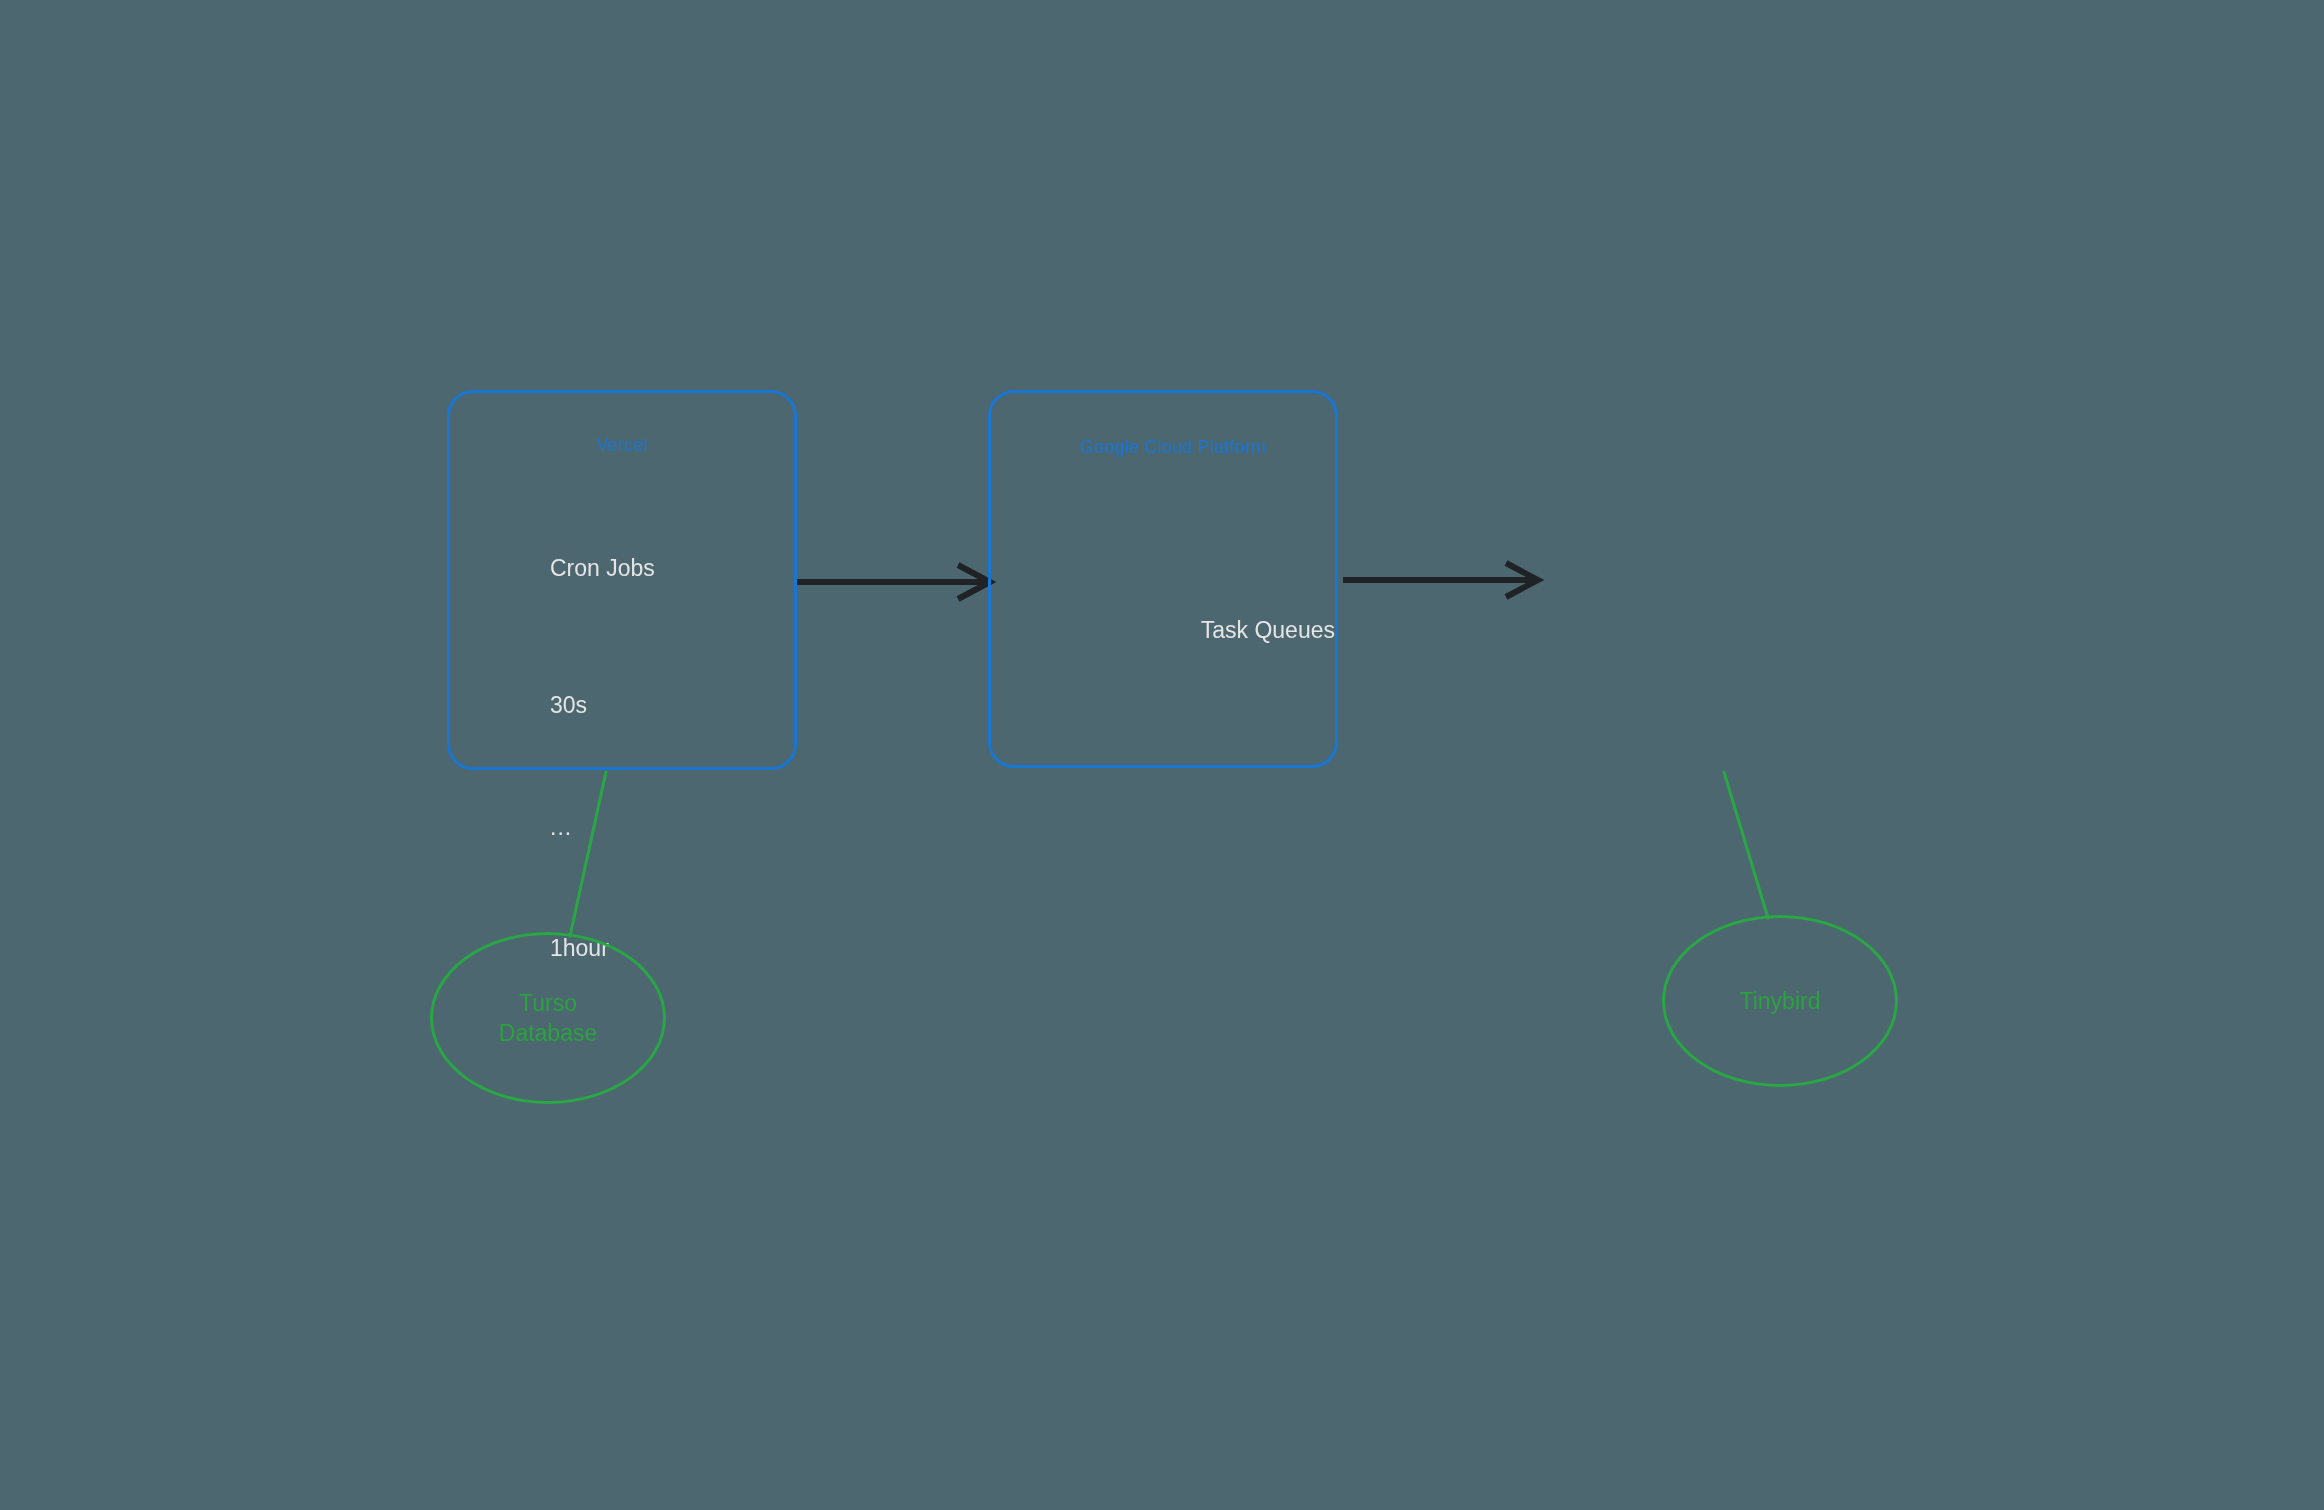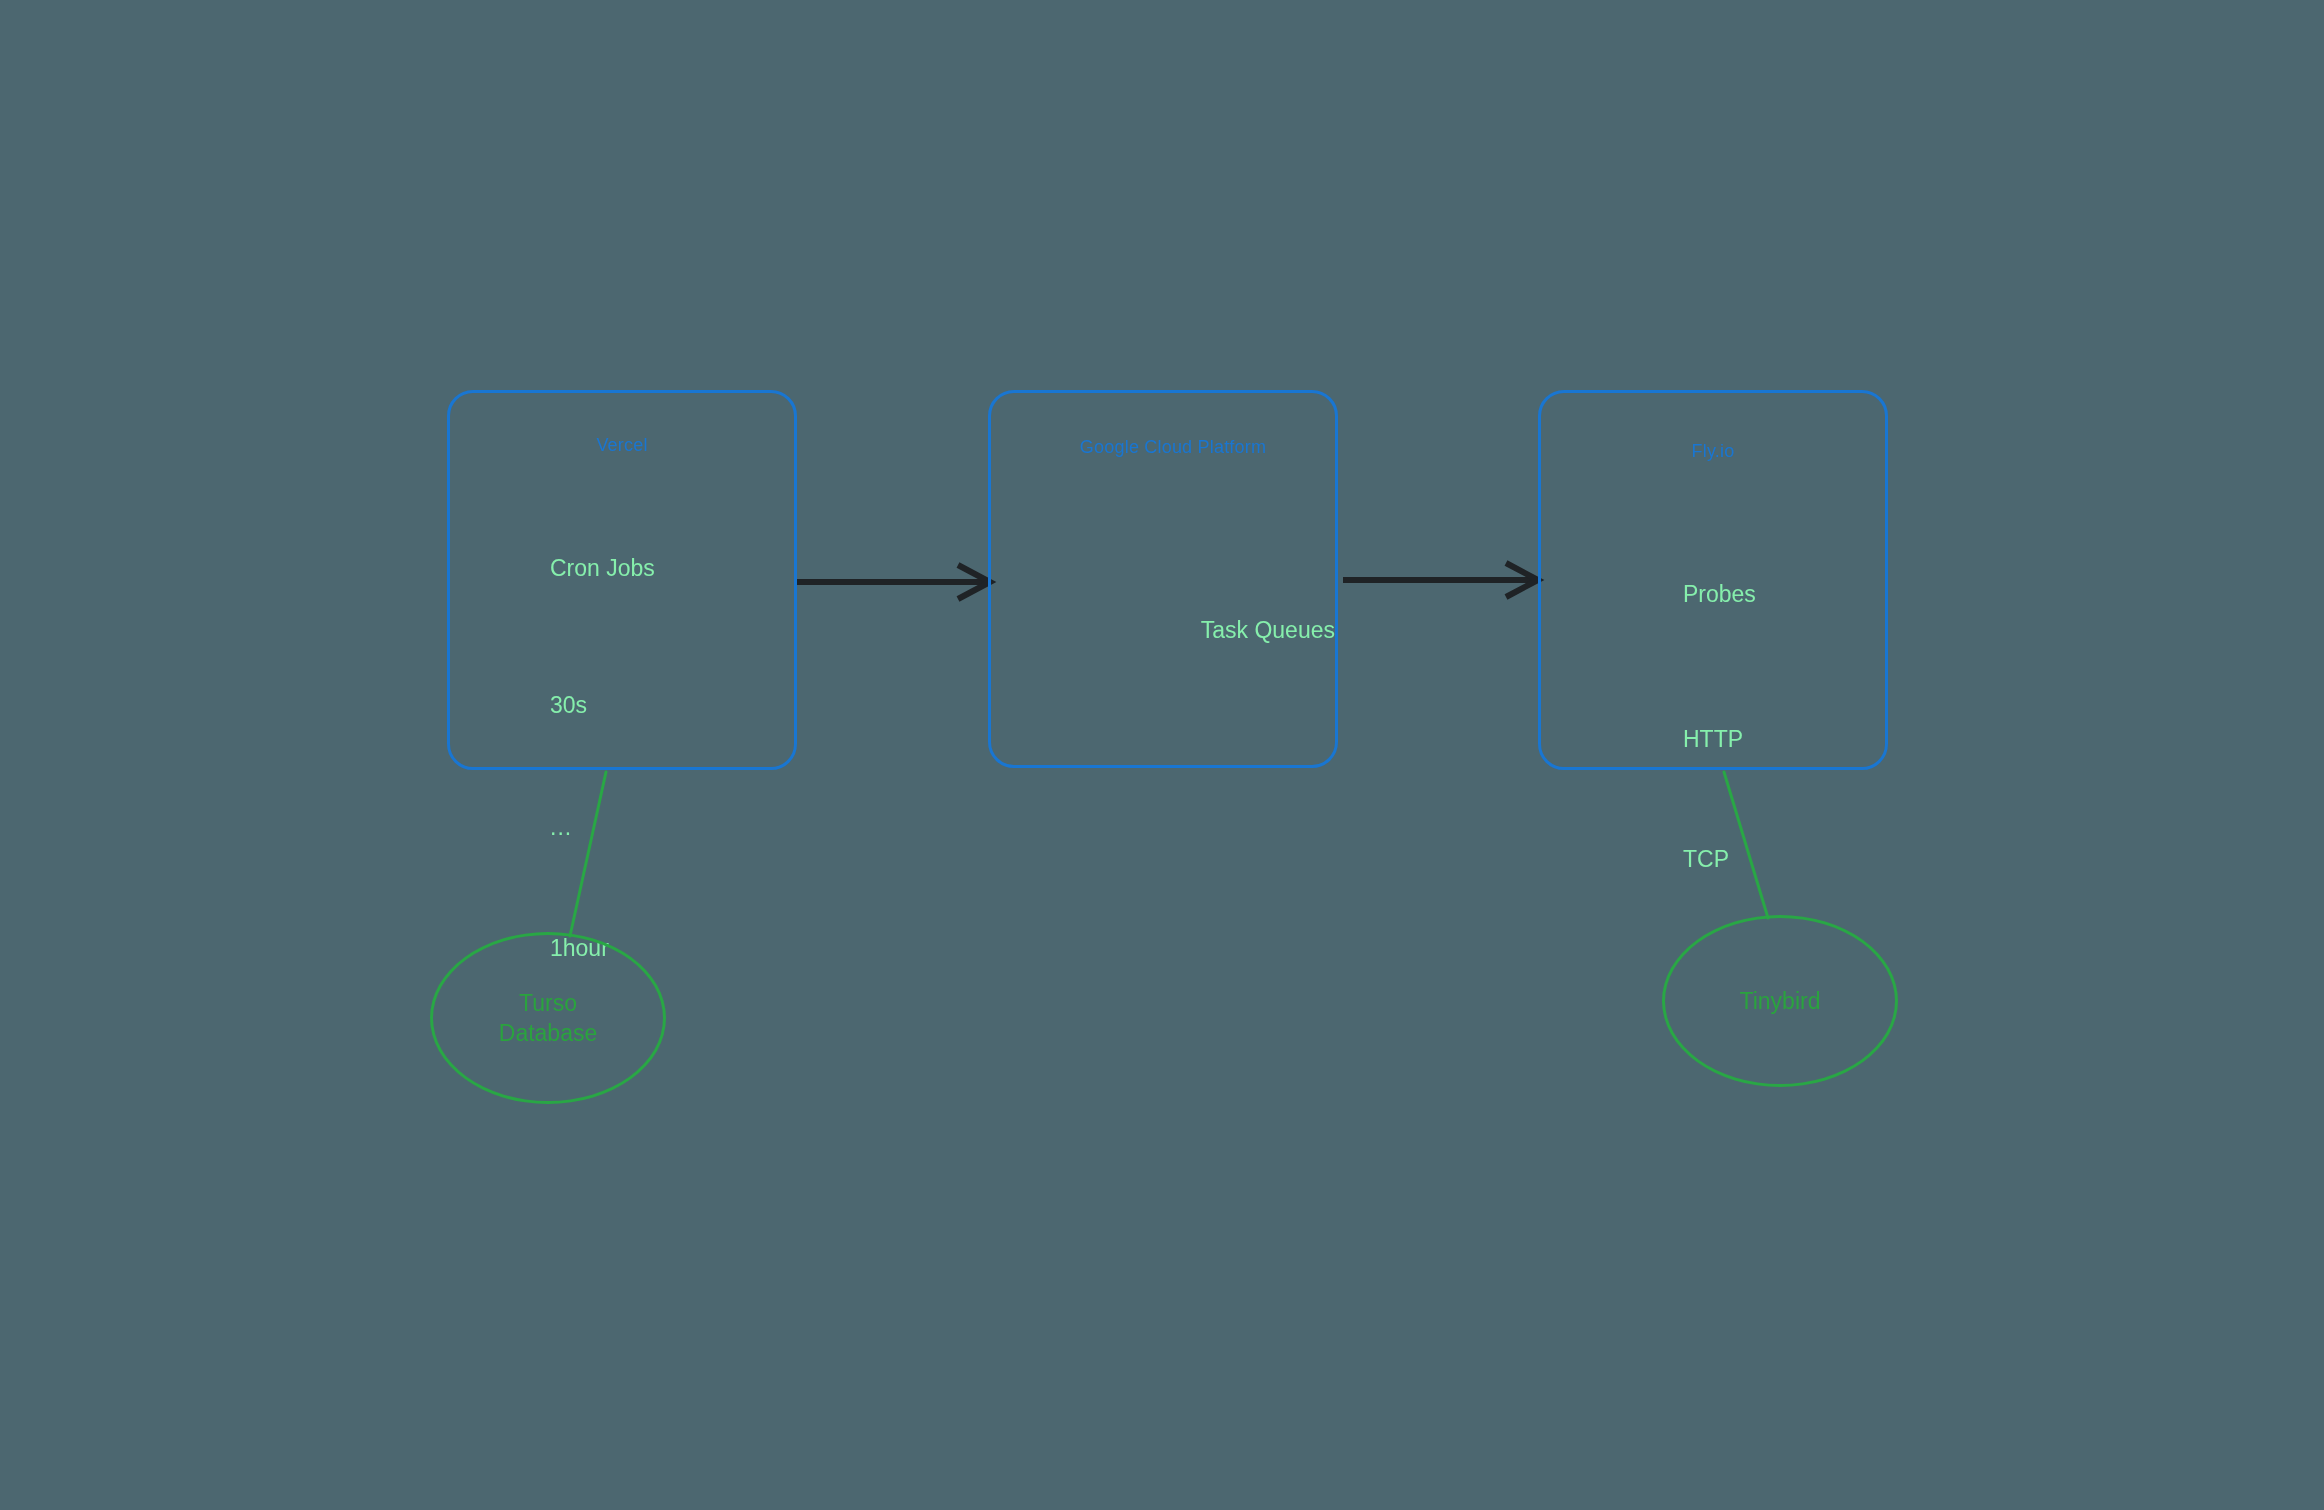--- a/index.html
+++ b/index.html
@@ -38,21 +38,21 @@
     right: 0;
     text-align: center;
     color: #1976d2;
     font-size: 18px;
     font-weight: 500;
     letter-spacing: 0.2px;
     white-space: nowrap;
   }
   .box-body {
     position: absolute;
-    color: #86efac;
+    color: #e5e5e5;
     font-size: 23px;
     font-weight: 400;
     line-height: 1.0;
     white-space: pre;
   }
   .box-body.centered {
     left: 0;
     right: 0;
     text-align: right;
   }
@@ -153,30 +153,20 @@
     </div>
   </div>
 
   <div class="service-box" style="left:988px; top:390px; width:350px; height:378px;">
     <div class="box-title" style="top:44px;margin-left:20px;">Google Cloud Platform</div>
     <div class="box-body centered" style="top:180px;">
       <span class="body-line">Task Queues</span>
     </div>
   </div>
 
-  <div class="service-box" style="left:1538px; top:390px; width:350px; height:380px;">
-    <div class="box-title" style="top:48px;">Fly.io</div>
-    <div class="box-body" style="left:142px; top:144px;">
-      <span class="body-line">Probes</span>
-      <span class="body-gap" style="height:30px;"></span>
-      <span class="body-line">HTTP</span>
-      <span class="body-gap" style="height:5px;"></span>
-      <span class="body-line">TCP</span>
-    </div>
-  </div>
 
   <div class="datastore" style="left:430px; top:932px; width:236px; height:172px;">
     <div class="datastore-label">Turso
 Database</div>
   </div>
 
   <div class="datastore" style="left:1662px; top:915px; width:236px; height:172px;">
     <div class="datastore-label">Tinybird</div>
   </div>
 

